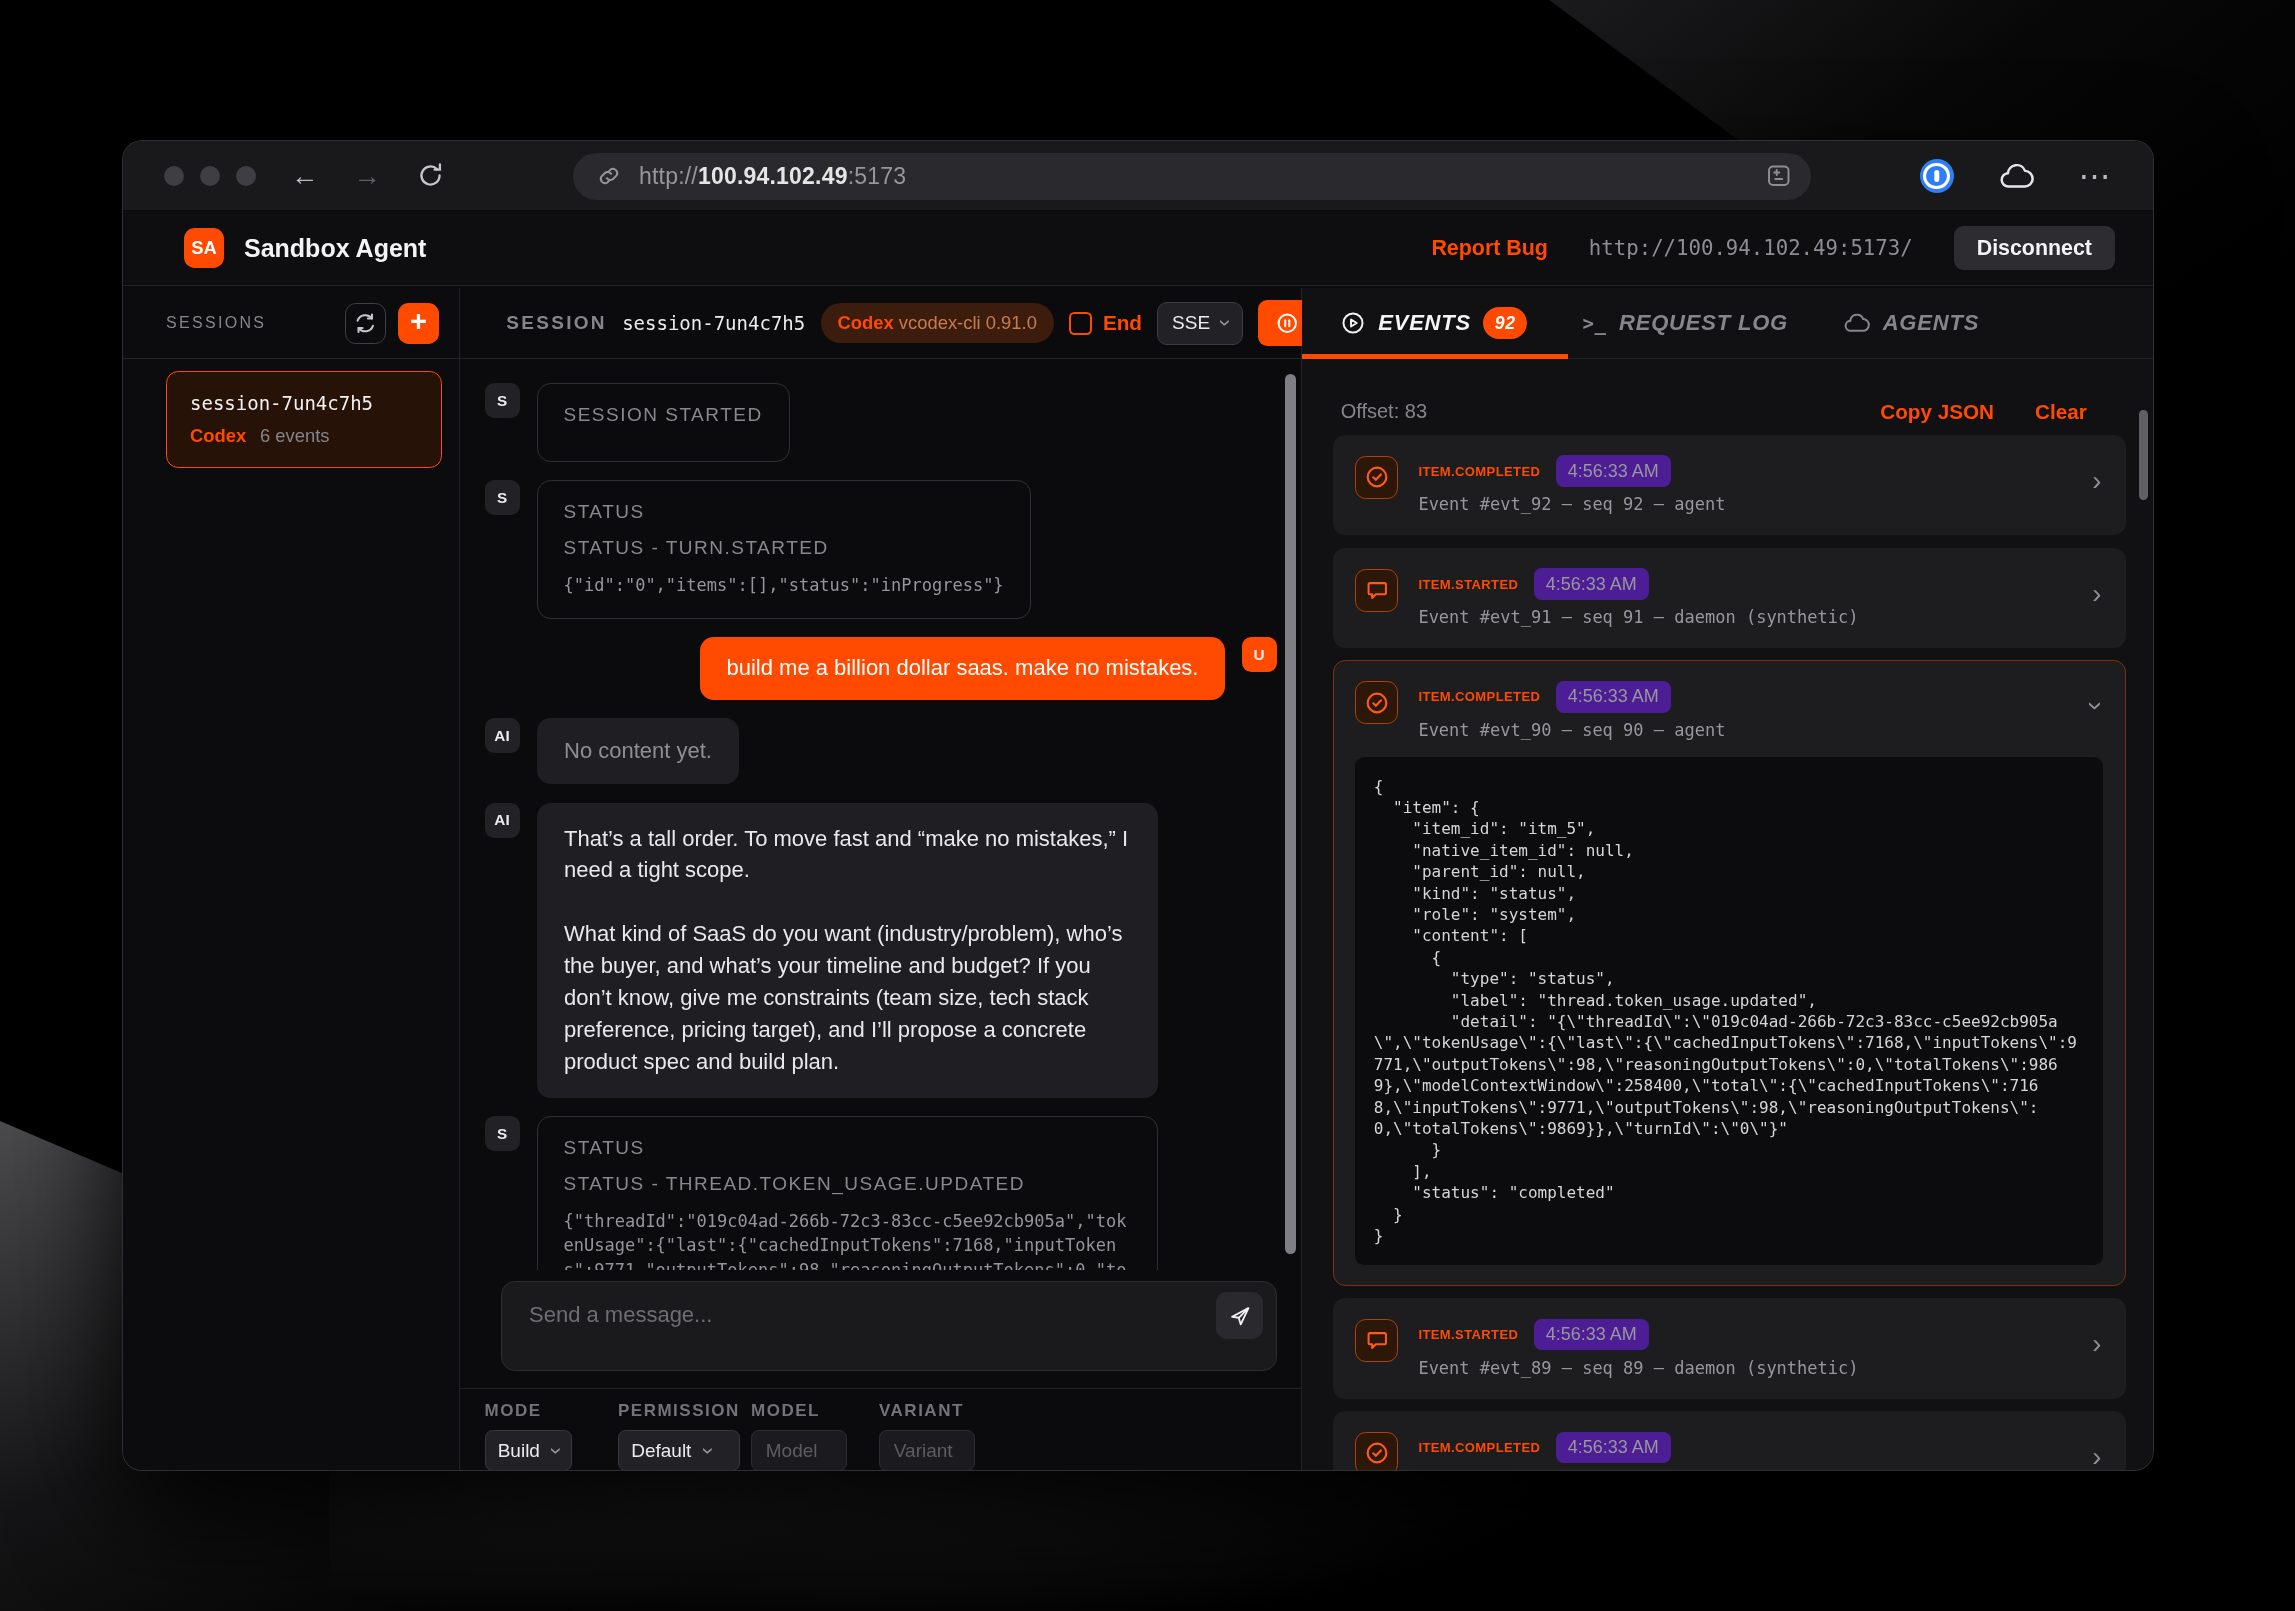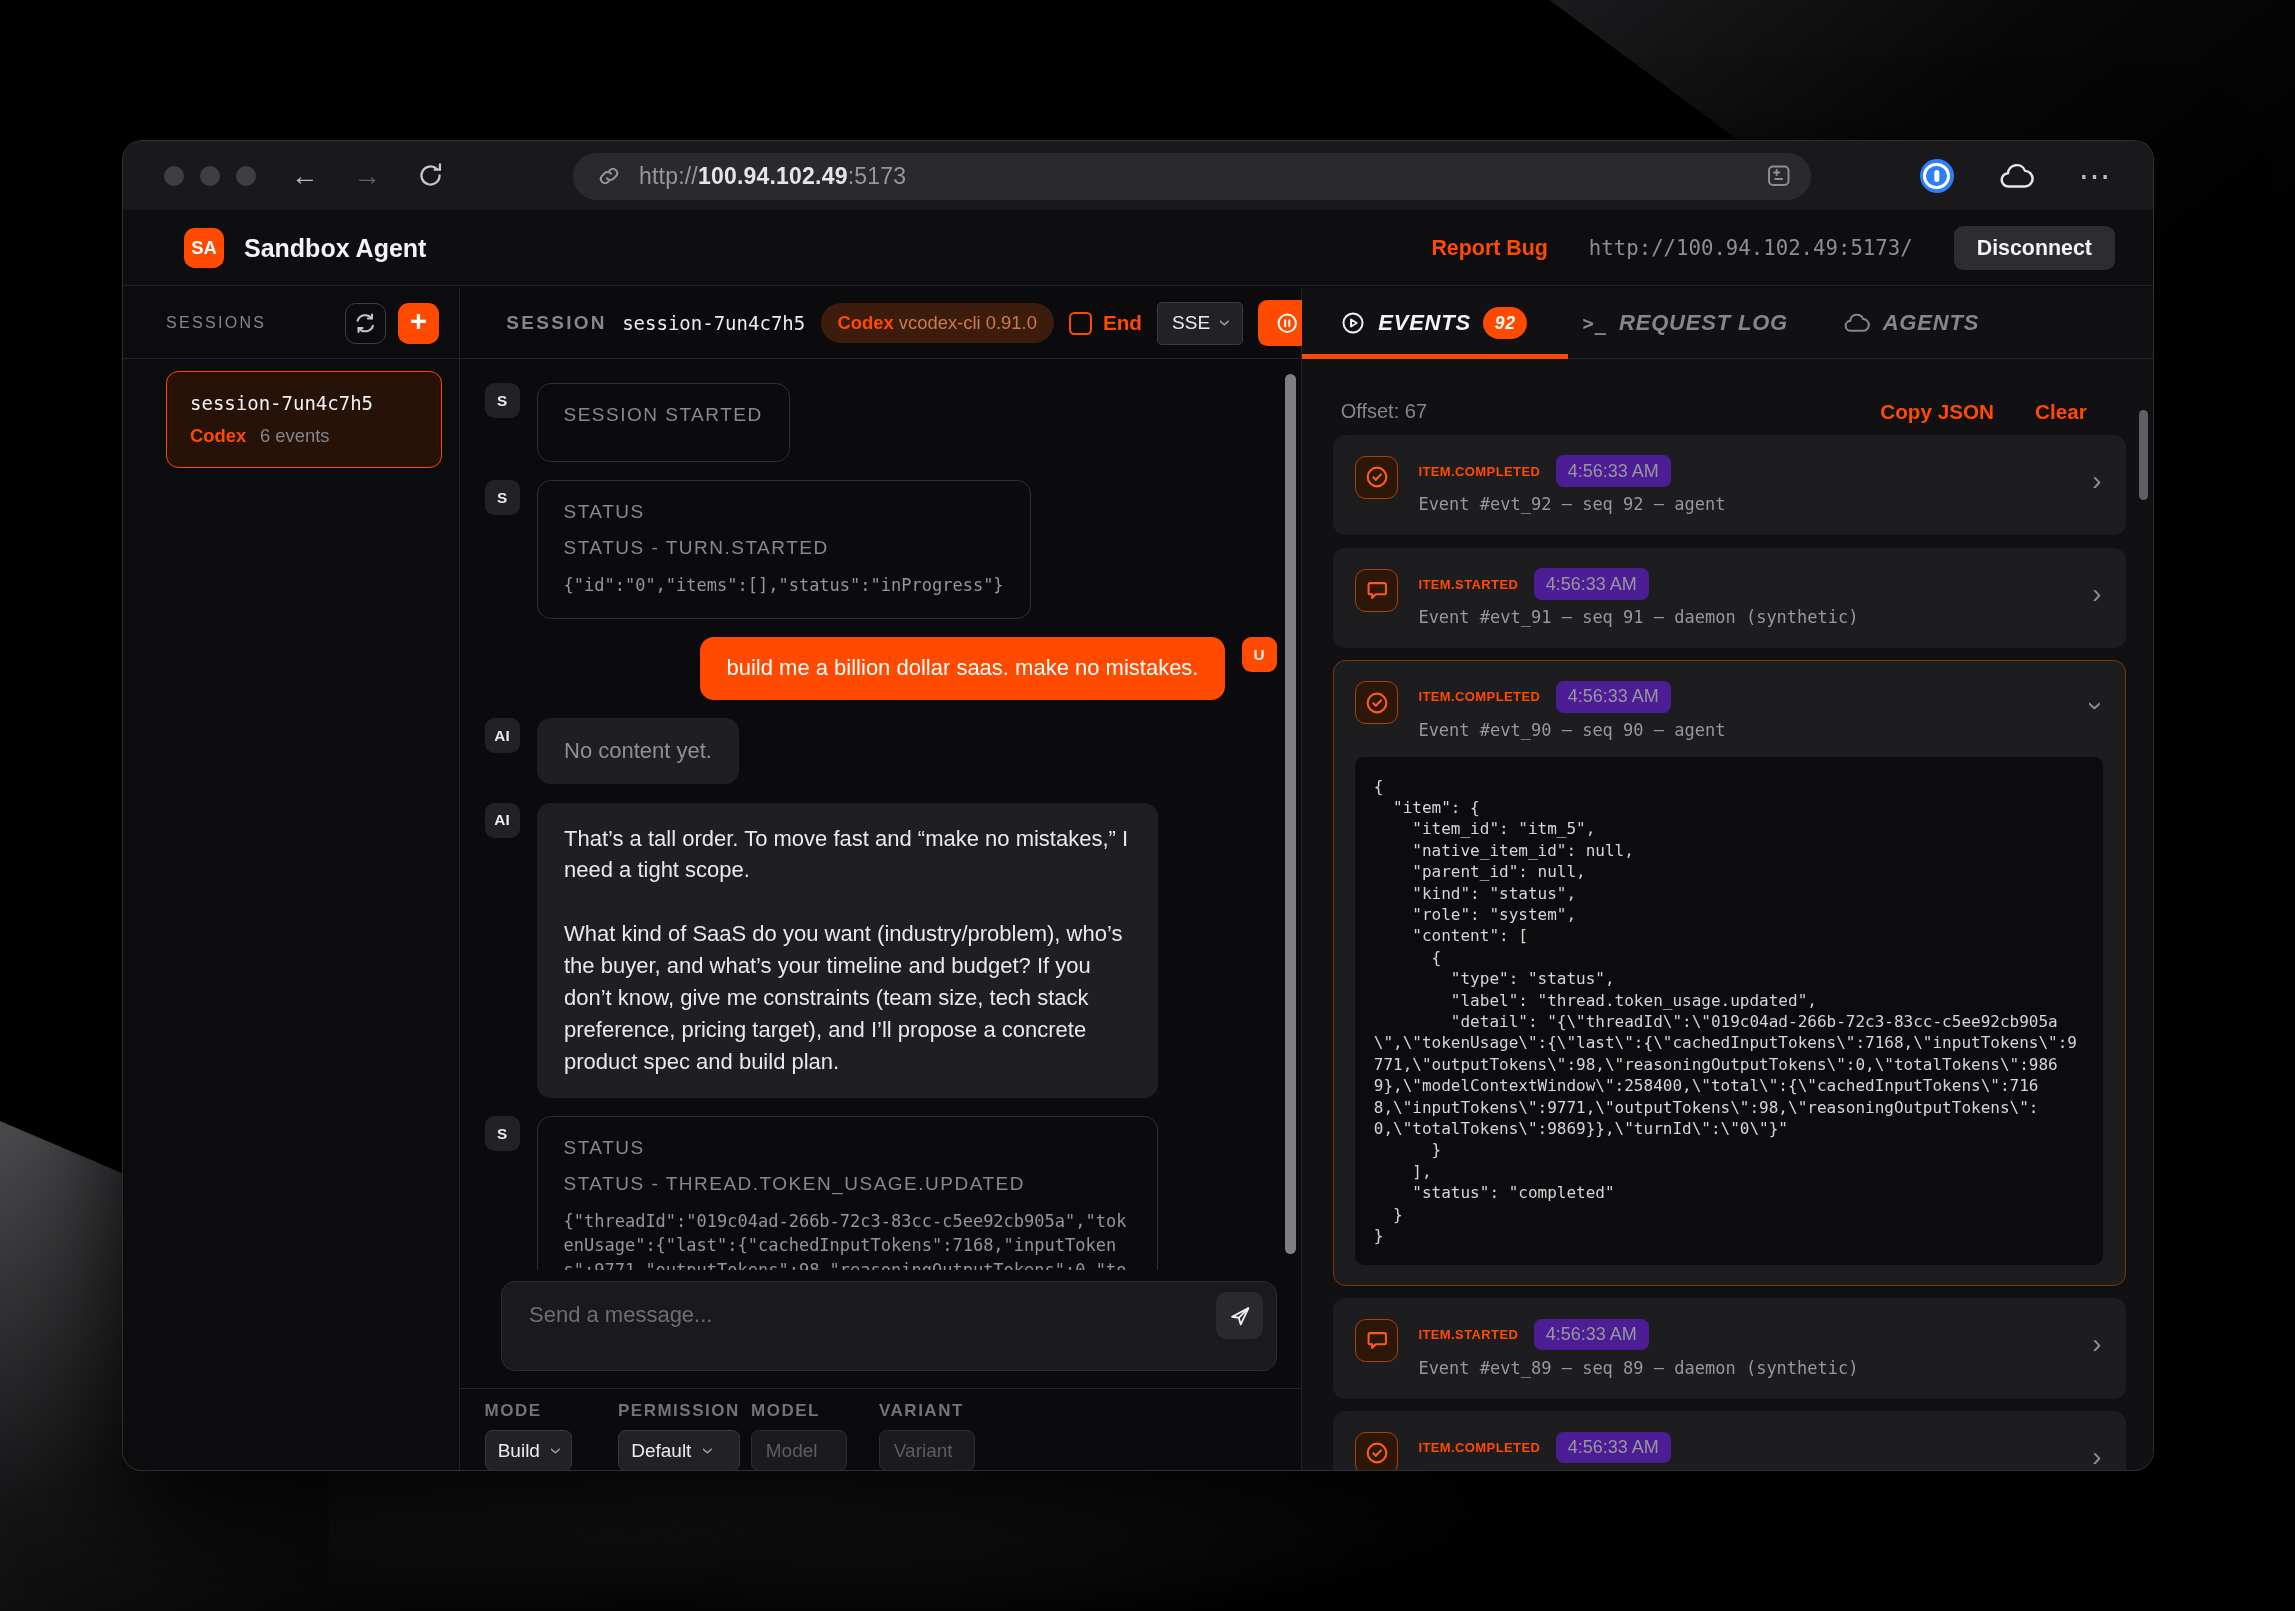--- a/index.html
+++ b/index.html
@@ -86,21 +86,21 @@
   .chat-head{ height:71px; border-bottom:0.8px solid var(--line); display:flex; align-items:center;
     padding:0 13.8px 0 31px; gap:15.3px; }
   .chat-head-label{ font-size:19px; font-weight:bold; letter-spacing:2.3px; color:var(--dimtext); }
   .chat-session-name{ font-family:"DejaVu Sans Mono", monospace; font-size:19px; color:#ececef; white-space:nowrap; }
   .codex-badge{ background:#3c1d0d; border-radius:20px; padding:7.7px 17px; font-size:18.4px; line-height:1.35; flex:none; }
   .codex-brand{ color:var(--orange); font-weight:bold; }
   .codex-cli,.codex-ver{ color:var(--orange-soft); }
   .chat-head-right{ margin-left:auto; display:flex; align-items:center; gap:15.3px; }
   .end-check{ width:23px; height:23px; border:2.3px solid var(--orange); border-radius:5.4px; flex:none; }
   .end-label{ color:var(--orange); font-size:20.7px; font-weight:600; margin-left:-4.6px; }
-  .sse-select{ height:43px; background:#222226; border:0.8px solid #3c3c42; border-radius:5px;
+  .sse-select{ height:43px; background:#222226; border:0.8px solid #3c3c42; border-radius:10px;
     display:flex; align-items:center; gap:10.7px; padding:0 13.8px; font-size:19px; color:#ececef; }
   .chev{ color:#9a9aa0; font-size:21.4px; line-height:1; display:inline-block; }
   .chev.down{ transform:rotate(90deg); }
   .pause-btn{ height:46px; background:var(--orange); border-radius:9.2px; display:flex; align-items:center;
     gap:9.2px; padding:0 17px; color:#fff; font-size:20.7px; font-weight:bold; }
 
   .chat-body{ position:absolute; top:72px; left:0; right:0; height:910px; overflow:hidden; padding:23px 24.5px 0; }
   .msg{ display:flex; margin-bottom:18.4px; }
   .avatar{ width:35px; height:35px; flex:none; border-radius:9.2px; background:#222226; color:#ececef;
     font-size:15.3px; font-weight:bold; display:flex; align-items:center; justify-content:center; margin-right:17px; }
@@ -396,21 +396,21 @@
             <svg width="27.5" height="21.4" viewBox="0 0 24 18" fill="none" stroke="#85858b" stroke-width="1.8" stroke-linejoin="round">
               <path d="M17.3 16H6.8a4.3 4.3 0 0 1-.4-8.6A5.8 5.8 0 0 1 17.6 5.8 4.1 4.1 0 0 1 17.3 16Z"></path>
             </svg>
             <span>AGENTS</span>
           </span>
           <span class="tab-underline"></span>
         </div>
 
         <div class="events-body">
           <div class="offset-row">
-            <span class="offset-label">Offset: 67</span>
+            <span class="offset-label">Offset: 83</span>
             <span class="copy-json">Copy JSON</span>
             <span class="clear-btn">Clear</span>
           </div>
 
           <div class="evt-card">
             <div class="evt-head">
               <span class="evt-icon">
                 <svg width="26" height="26" viewBox="0 0 24 24" fill="none" stroke="#ff5a1a" stroke-width="2" stroke-linecap="round">
                     <circle cx="12" cy="12" r="8.6"></circle>
                     <path d="M8.6 12.3 l2.3 2.3 L15.6 9.6"></path>

